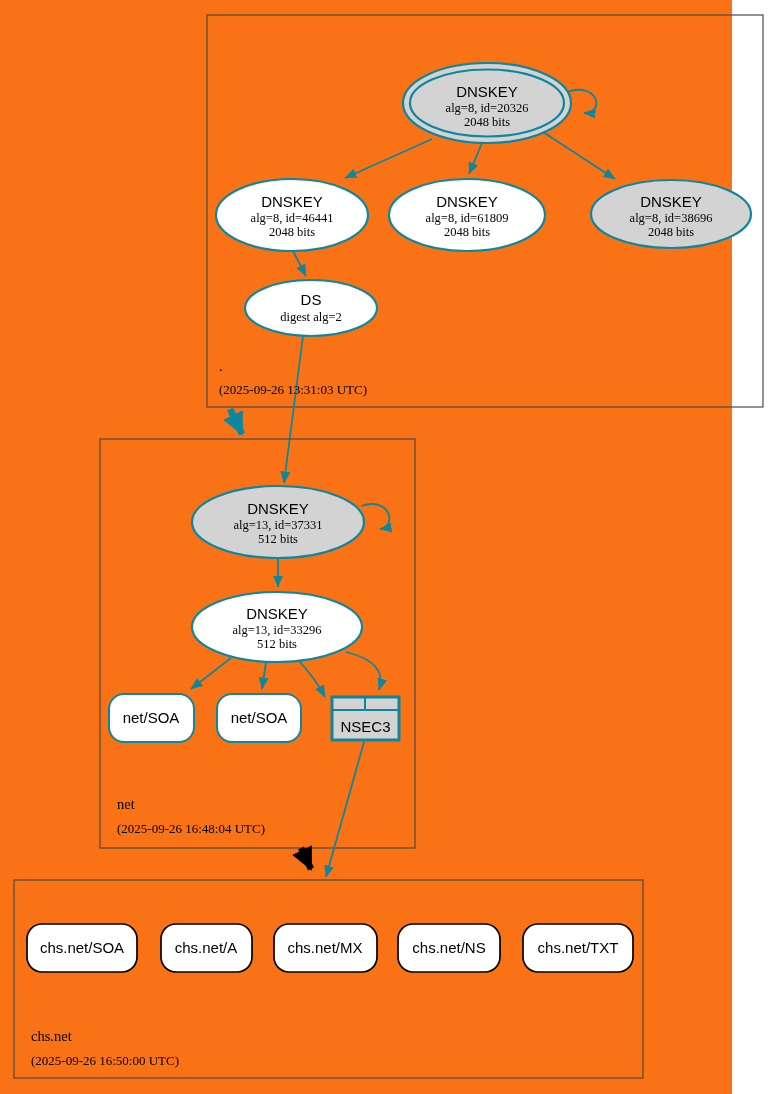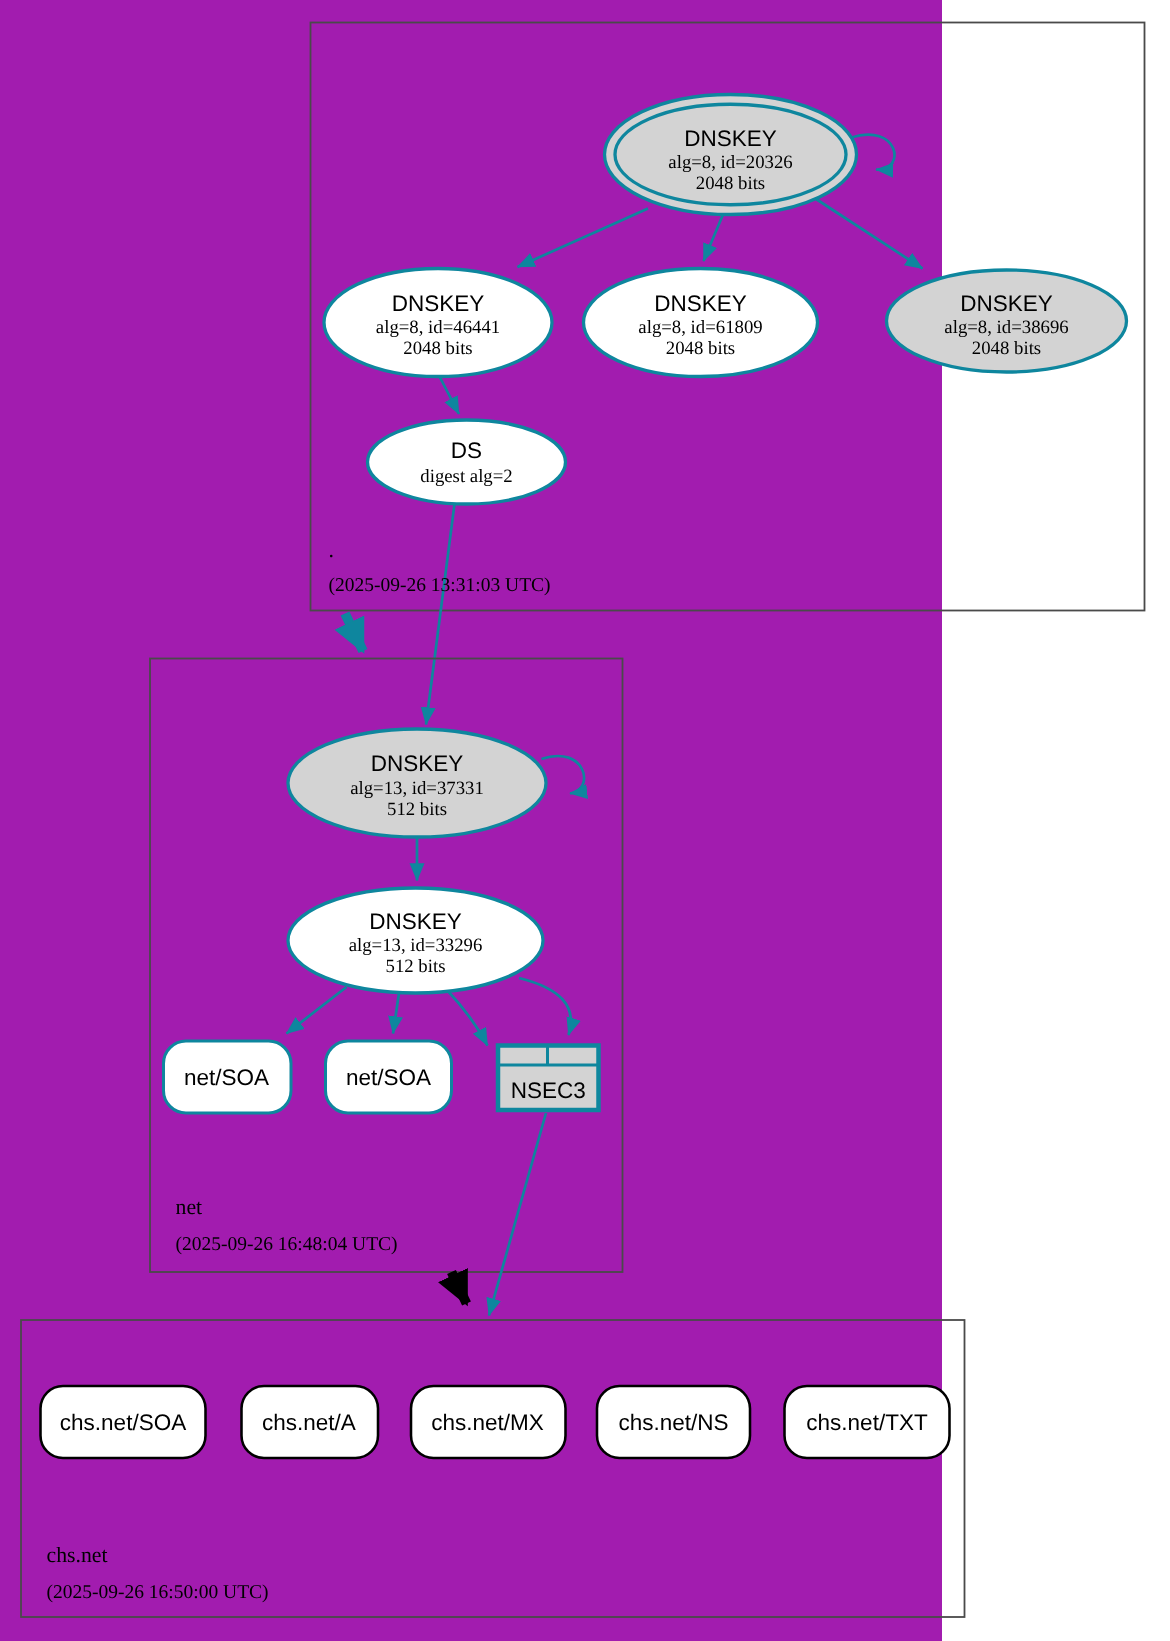--- a/index.html
+++ b/index.html
@@ -1,16 +1,16 @@
 <!DOCTYPE html>
 <html style="--edge_teal: #0e869e; --node_gray: #d3d3d3; --box_border: #4a4a4a; --ink: #000000;"><head>
 <meta charset="utf-8">
 <style>
   html, body { margin: 0; padding: 0; background: #ffffff; }
-  .stage { position: relative; width: 628px; height: 1094px; background: #a21caf; }
+  .stage { position: relative; width: 732px; height: 1094px; background: #f97316; }
 
   svg { display: block; }
 
   .zonebox { fill: none; stroke: var(--box_border); stroke-width: 1.2; }
 
   .edge { stroke: var(--edge_teal); stroke-width: 1.8; fill: none; }
   .edge-thick-teal { stroke: var(--edge_teal); stroke-width: 6.5; fill: none; }
   .edge-thick-black { stroke: var(--ink); stroke-width: 6.5; fill: none; }
 
   .m-teal { fill: var(--edge_teal); }

